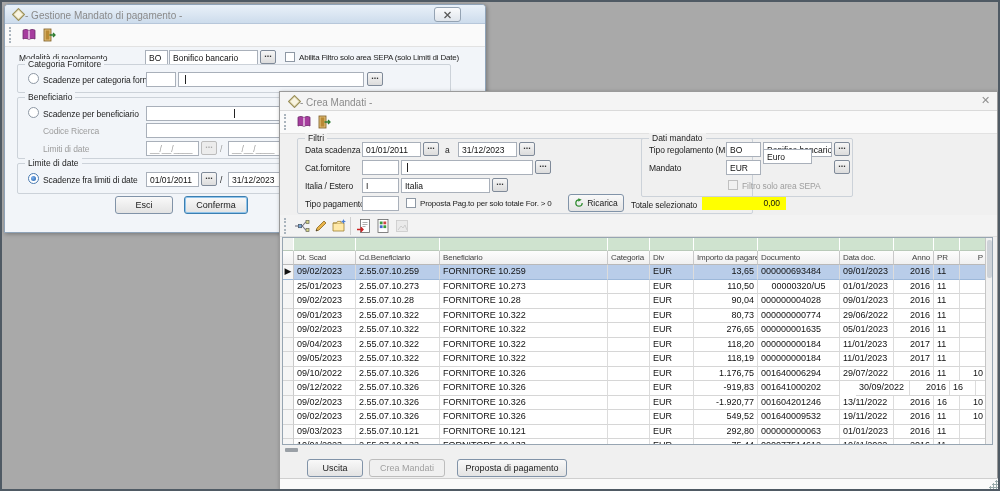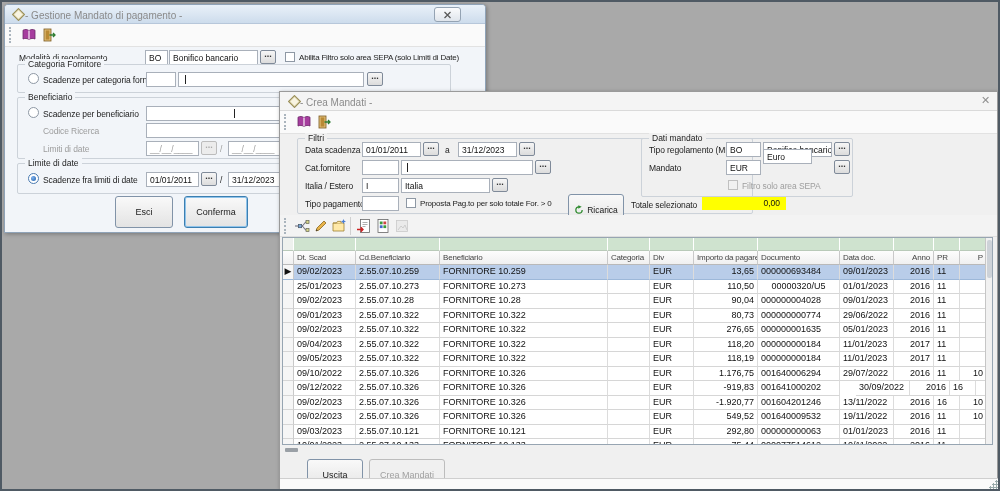--- a/index.html
+++ b/index.html
@@ -43,21 +43,21 @@
   .cb { position:absolute; width:10px; height:10px; border:1px solid #8e98a4; background:#fff; }
   .cb.dis { background:#f1f1f1; border-color:#c0c0c0; }
   .rd { position:absolute; width:11px; height:11px; border:1px solid #8e98a4; border-radius:50%; background:#fff; }
   .rd.on { border-color:#4a7ab0; }
   .rd.on::after { content:""; position:absolute; left:2px; top:2px; width:5px; height:5px; border-radius:50%;
                   background:radial-gradient(circle at 35% 35%, #7fb2ef, #1e5fa8); }
   .grp { position:absolute; border:1px solid #ccd2d9; border-radius:2px; }
   .grp > .glabel { position:absolute; top:-6px; left:7px; font-size:8.5px; color:#1c1c1c; padding:0 3px; white-space:nowrap; }
   .bg1 > .glabel { background:#f2f5f9; }
   .bg2 > .glabel { background:#f0f0f0; }
-  .btn { position:absolute; height:32px; border:1px solid #8193a8; border-radius:3px;
+  .btn { position:absolute; height:18px; border:1px solid #8193a8; border-radius:3px;
          background:linear-gradient(#f9f9f9,#e3e3e3); font-size:9px; color:#1a1a1a;
          display:flex; align-items:center; justify-content:center; gap:3px; white-space:nowrap; }
   .btn.dis { color:#a0a0a0; border-color:#bdbdbd; background:#f0f0f0; }
   .btn.focus { border-color:#3c7fb1; box-shadow:inset 0 0 0 1px #8fc3ea; }
 
   
   #grid { position:absolute; left:2px; top:145px; width:711px; height:208px; background:#fff;
           border:1px solid #97a5b2; overflow:hidden; }
   .grow { display:flex; width:704px; }
   .gc { flex:none; overflow:hidden; white-space:nowrap; font-size:9px; color:#111; padding:0 3px;
@@ -517,20 +517,21 @@
           </div>
         </div>
       <div class="vsb">
           <div class="th"></div>
         </div>
     </div>
     <div class="hthumb"></div>
 
     <div class="btn" style="left:27px;top:367px;width:56px;">Uscita</div>
     <div class="btn dis" style="left:89px;top:367px;width:76px;">Crea Mandati</div>
+    <div class="btn" style="left:177px;top:367px;width:110px;">Proposta di pagamento</div>
 
     <div class="sbar">
       <span class="rgrip"></span>
     </div>
   </div>
 
   <div class="frame"></div>
 </div>
 
 </body></html>

